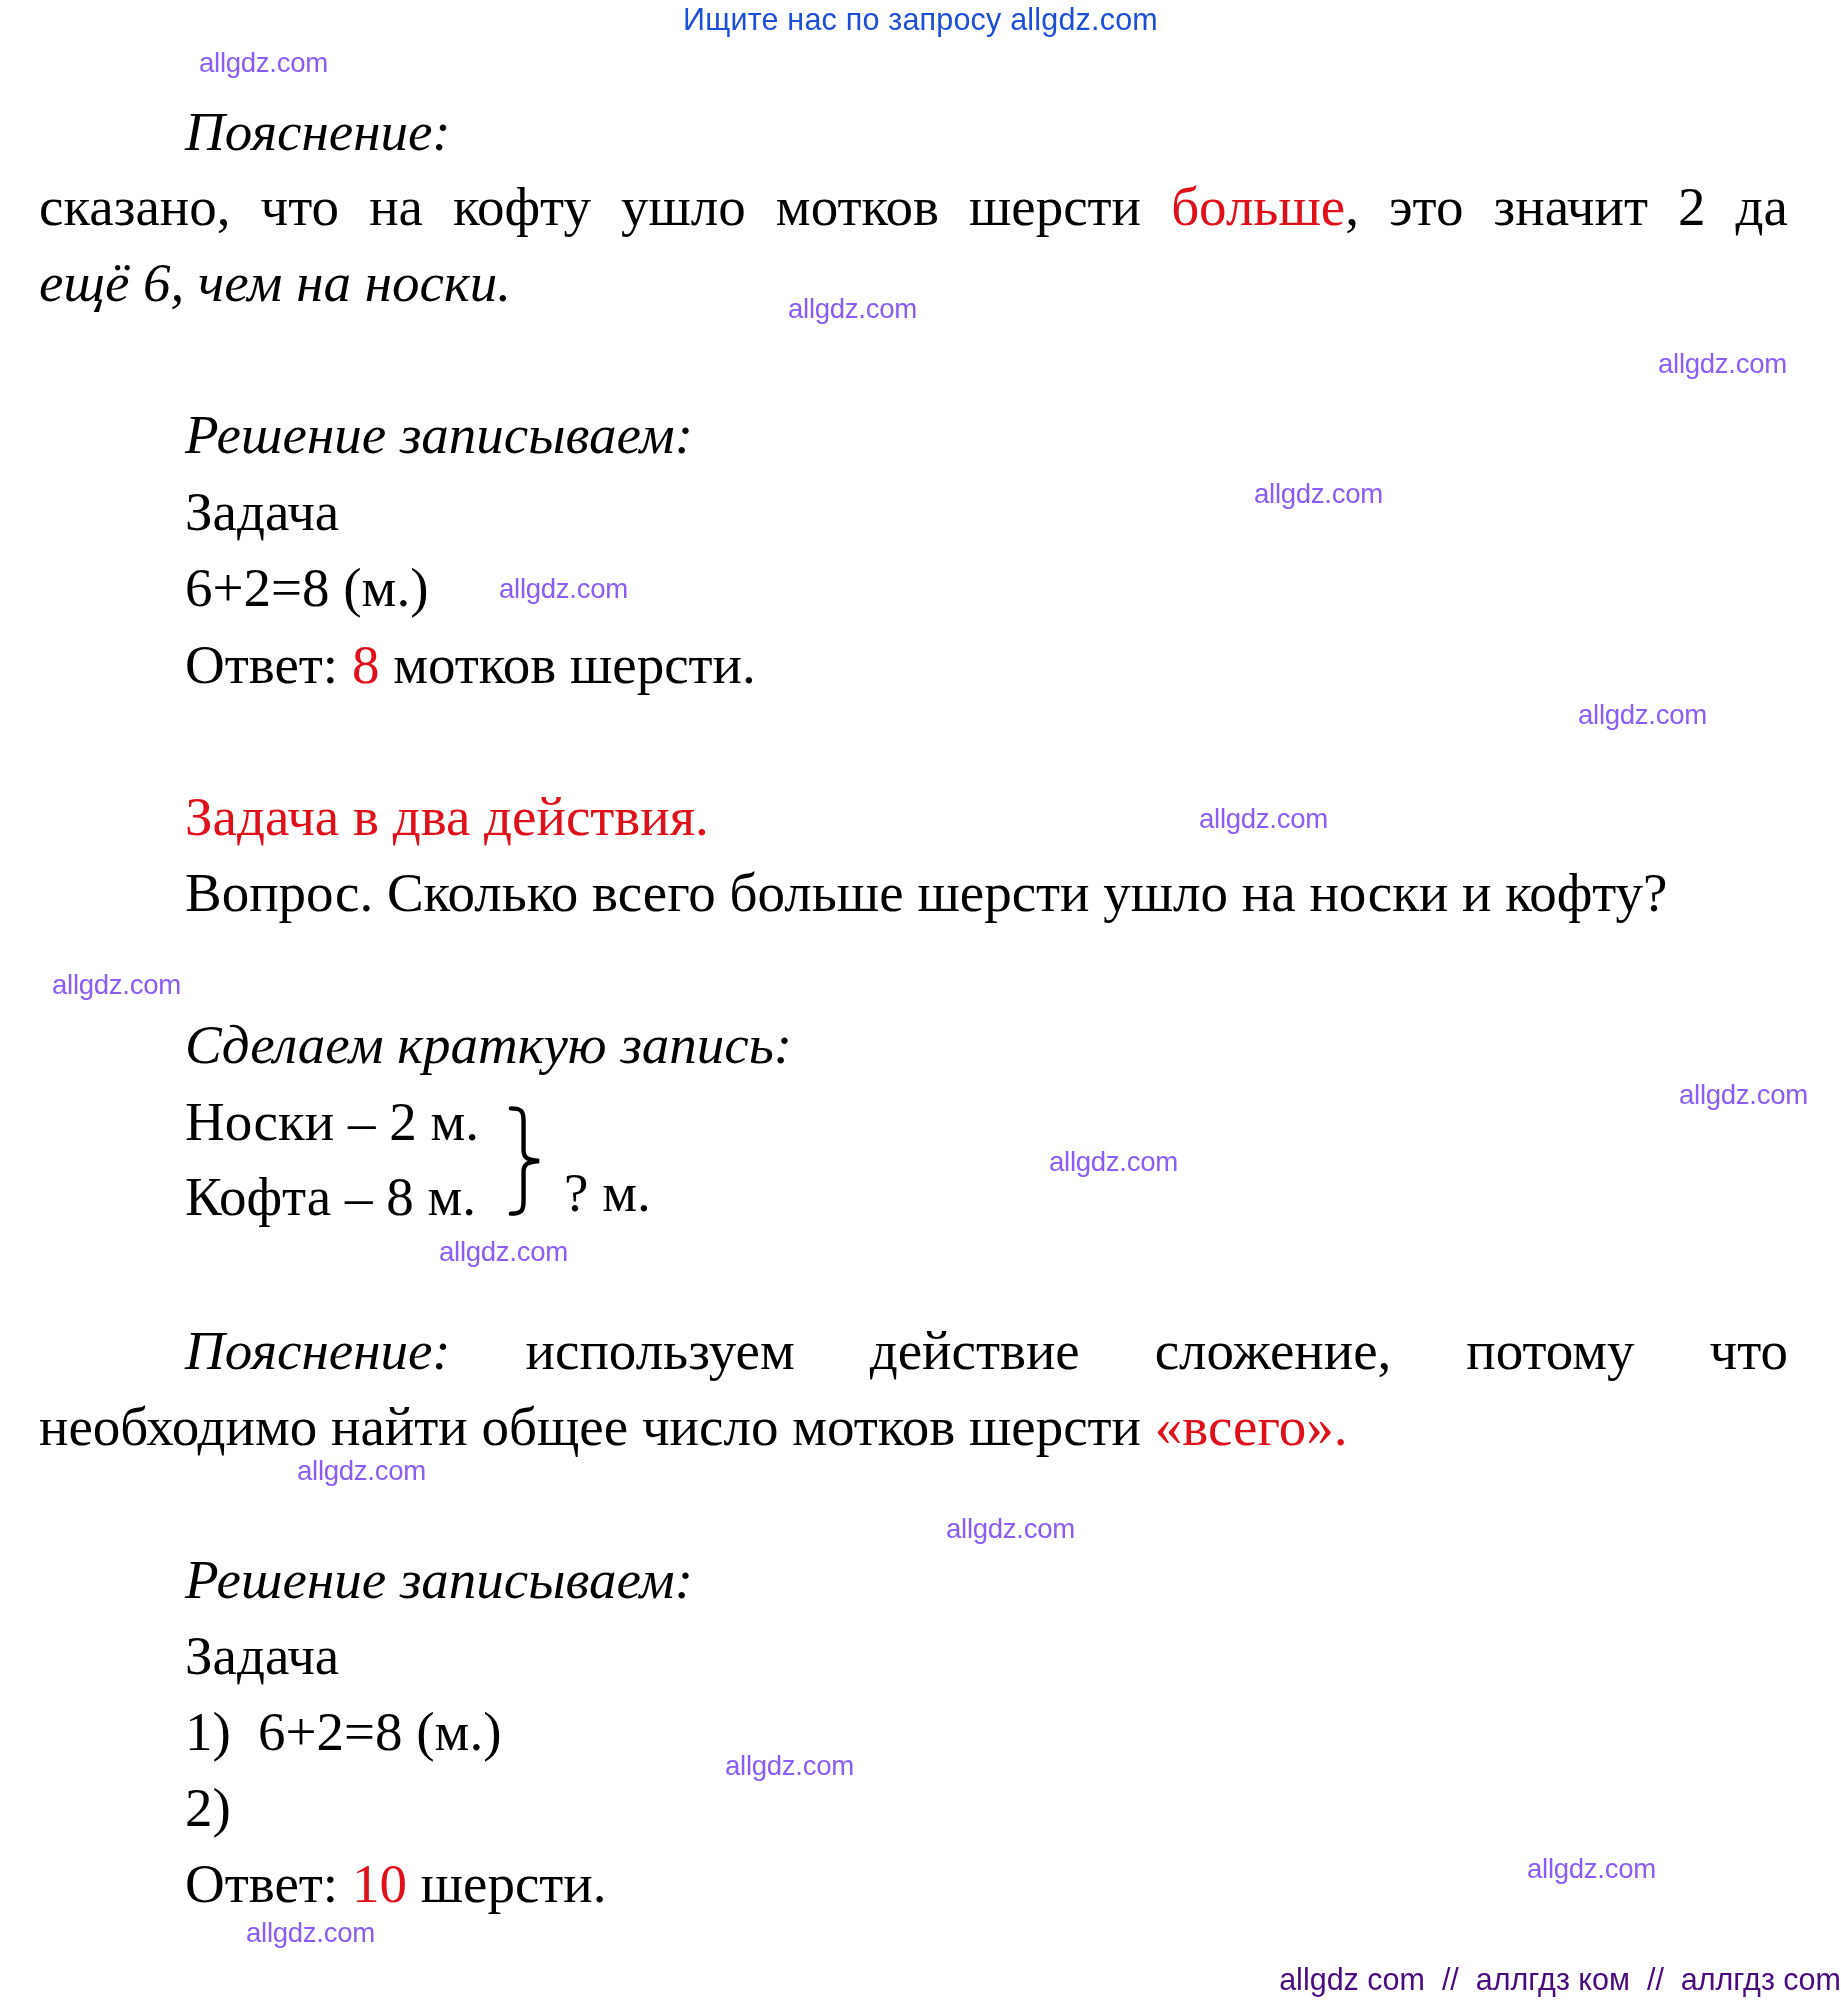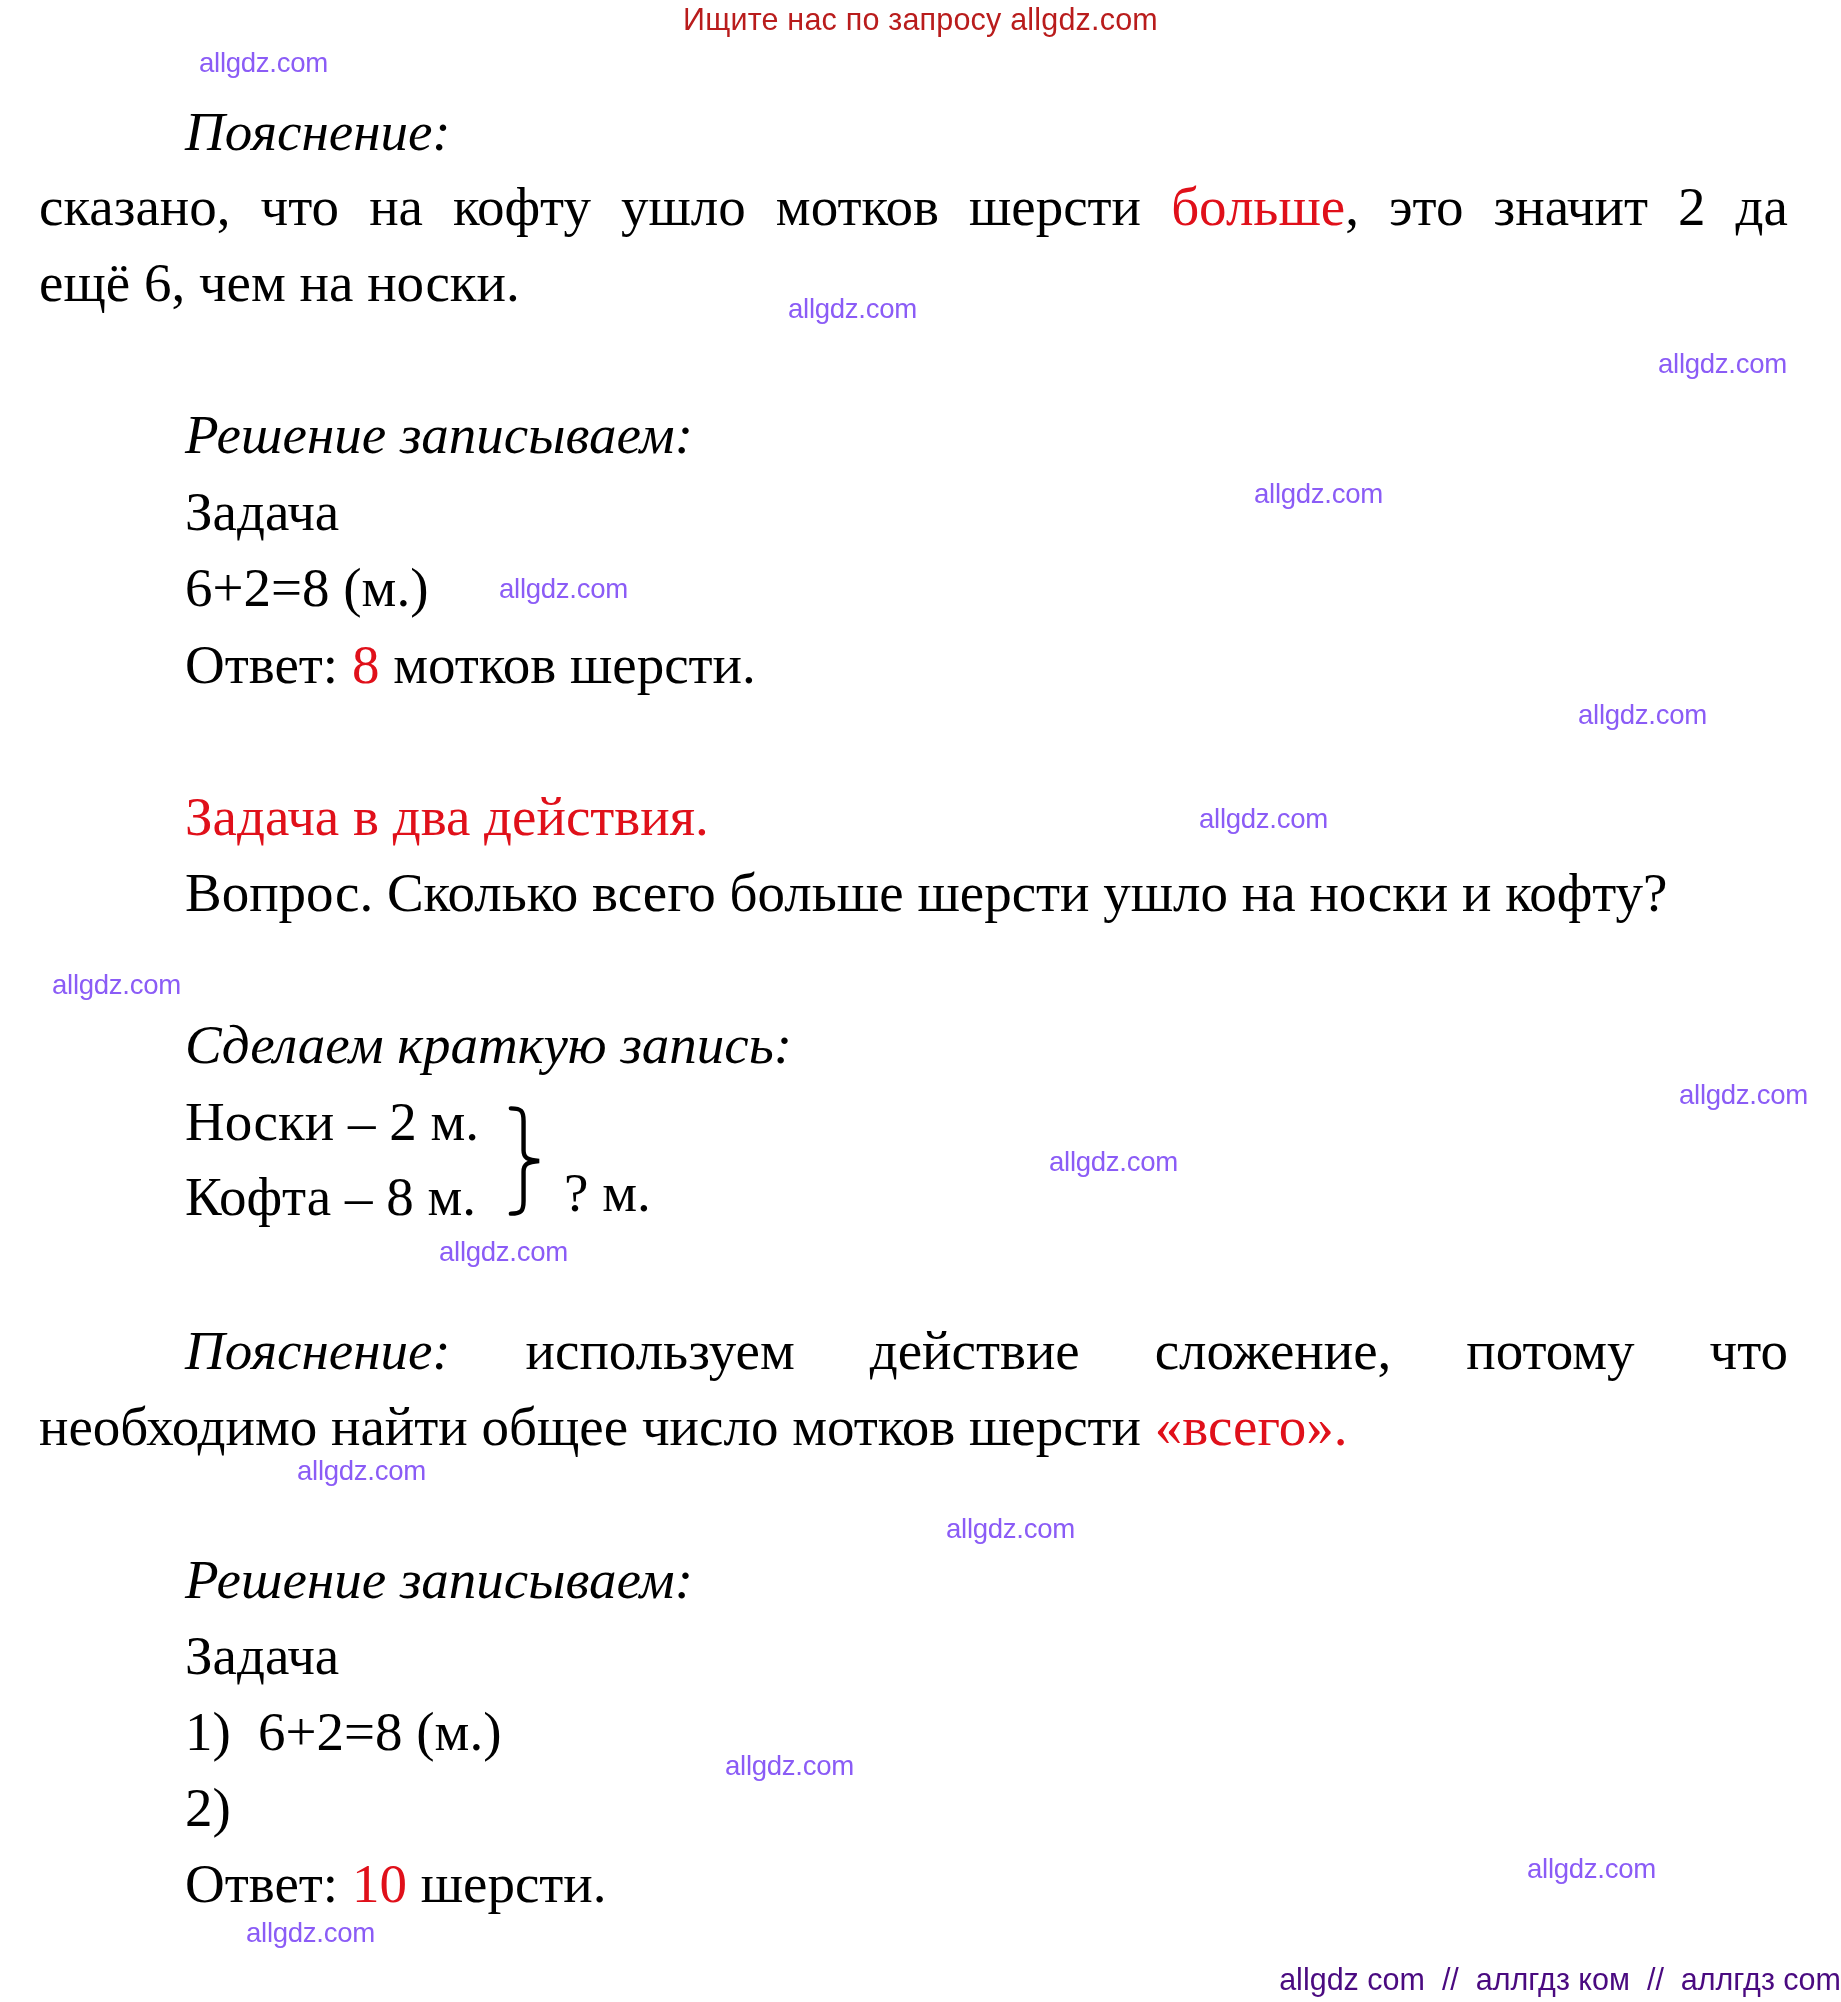--- a/index.html
+++ b/index.html
@@ -3,37 +3,37 @@
 <meta charset="utf-8">
 <style>
   html, body { margin: 0; padding: 0; background: #ffffff; }
   body { width: 1841px; height: 2003px; position: relative; overflow: hidden; }
   .serif { font-family: "Liberation Serif", "DejaVu Serif", serif; font-size: 55px; color: #000; line-height: 76px; white-space: nowrap; }
   .line { position: absolute; height: 76px; }
   .just { text-align: justify; text-align-last: justify; white-space: normal; }
   .it { font-style: italic; }
   .red { color: #e0101a; }
   .wm { position: absolute; font-family: "Liberation Sans", "DejaVu Sans", sans-serif; font-size: 27.6px; color: #8b5cf6; line-height: 31.5px; white-space: nowrap; letter-spacing: -0.3px; }
-  .header { position: absolute; left: 0; top: 0; width: 1841px; text-align: center; font-family: "Liberation Sans", "DejaVu Sans", sans-serif; font-size: 30.5px; line-height: 39px; color: #b91c1c; letter-spacing: 0.2px; }
+  .header { position: absolute; left: 0; top: 0; width: 1841px; text-align: center; font-family: "Liberation Sans", "DejaVu Sans", sans-serif; font-size: 30.5px; line-height: 39px; color: #1d4ed8; letter-spacing: 0.2px; }
   .footer { position: absolute; left: 0; top: 1962px; width: 1841px; text-align: right; font-family: "Liberation Sans", "DejaVu Sans", sans-serif; font-size: 30.5px; line-height: 35px; color: #4a0a80; white-space: pre; }
   .brace { position: absolute; }
 </style>
 </head>
 <body>
 
 <div class="header" style="top:0px;">Ищите нас по запросу allgdz.com</div>
 
 <div class="line serif" style="left:185px; top:94px; width:1603px; display:flex; justify-content:space-between;">
   <span class="it">Пояснение:</span>
 </div>
 <div class="line serif just" style="left:39px; top:169px; width:1749px;">
   <span>сказано, что на кофту ушло мотков шерсти</span>
   <span class="red">больше</span><span>, это значит 2 да</span>
 </div>
-<div class="line serif" style="left:39px; top:245px;">ещё 6, чем на носки.</div>
+<div class="line serif" style="left:39px; top:245px;font-style:italic;">ещё 6, чем на носки.</div>
 
 <div class="line serif it" style="left:185px; top:397px;">Решение записываем:</div>
 <div class="line serif" style="left:185px; top:474px;">Задача</div>
 <div class="line serif" style="left:185px; top:550px;">6+2=8 (м.)</div>
 <div class="line serif" style="left:185px; top:627px;">
   <span>Ответ:</span>
   <span class="red">8</span>
   <span>мотков шерсти.</span>
 </div>
 

